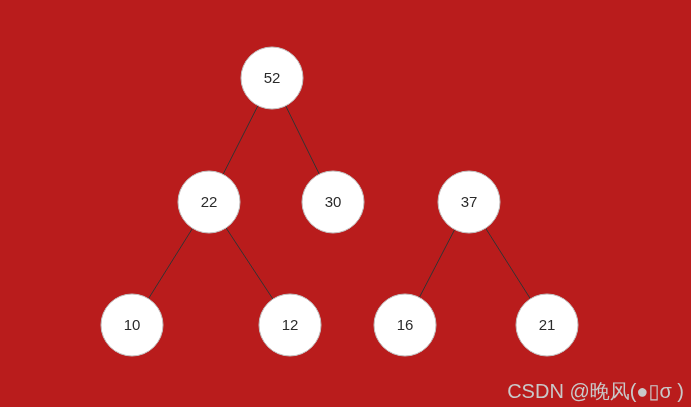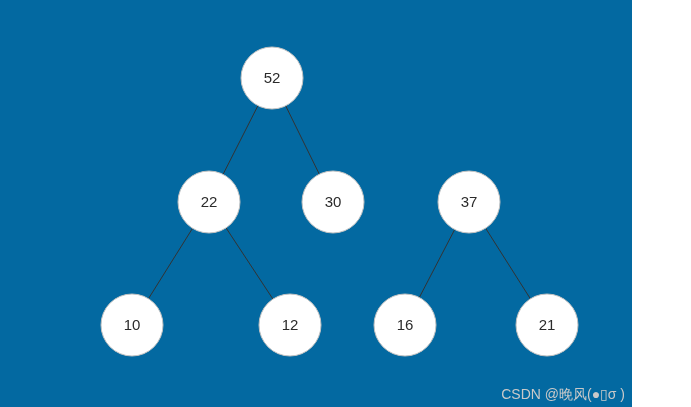--- a/index.html
+++ b/index.html
@@ -3,23 +3,23 @@
 <meta charset="utf-8">
 <style>
   html, body {
     margin: 0;
     padding: 0;
     background: #ffffff;
     font-family: "Liberation Sans", sans-serif;
   }
   .canvas {
     position: relative;
-    width: 632px;
+    width: 691px;
     height: 407px;
-    background: #0369a1;
+    background: #b91c1c;
     overflow: hidden;
   }
   svg { display: block; }
   .edge {
     stroke: #333333;
     stroke-width: 1;
   }
   .node-circle {
     fill: #ffffff;
     stroke: #c2c2c2;
@@ -28,21 +28,21 @@
   .node-value {
     fill: #2b2b2b;
     font-size: 15px;
     font-family: "Liberation Sans", sans-serif;
     text-anchor: middle;
   }
   .watermark {
     position: absolute;
     right: 7px;
     bottom: 6px;
-    font-size: 14px;
+    font-size: 20px;
     line-height: 1;
     color: #c9c9c9;
     white-space: nowrap;
     user-select: none;
   }
 </style>
 </head>
 <body>
 
 <div class="canvas">

